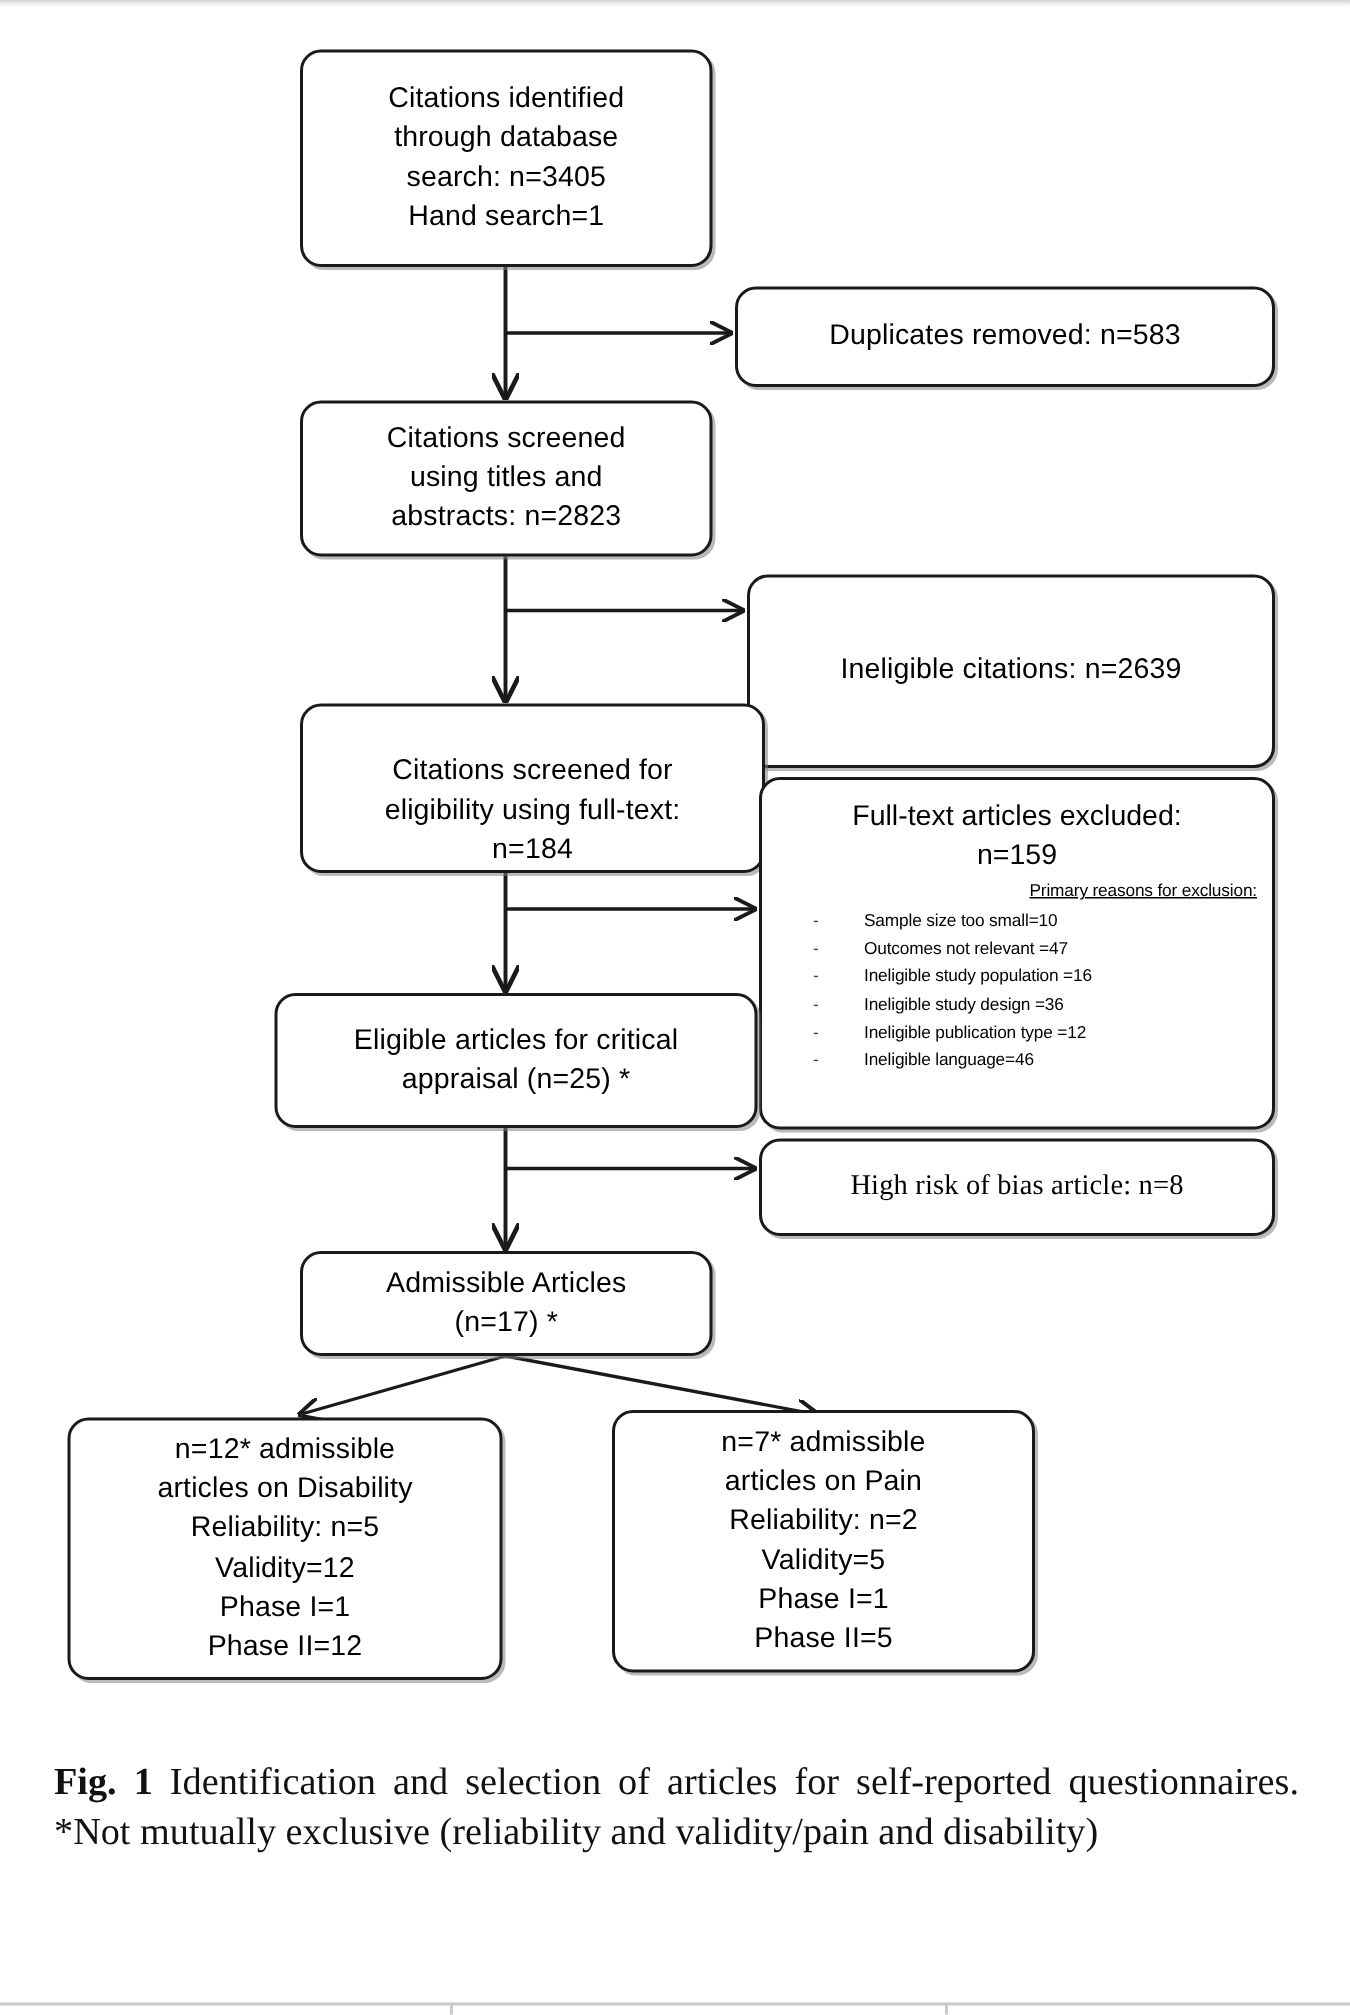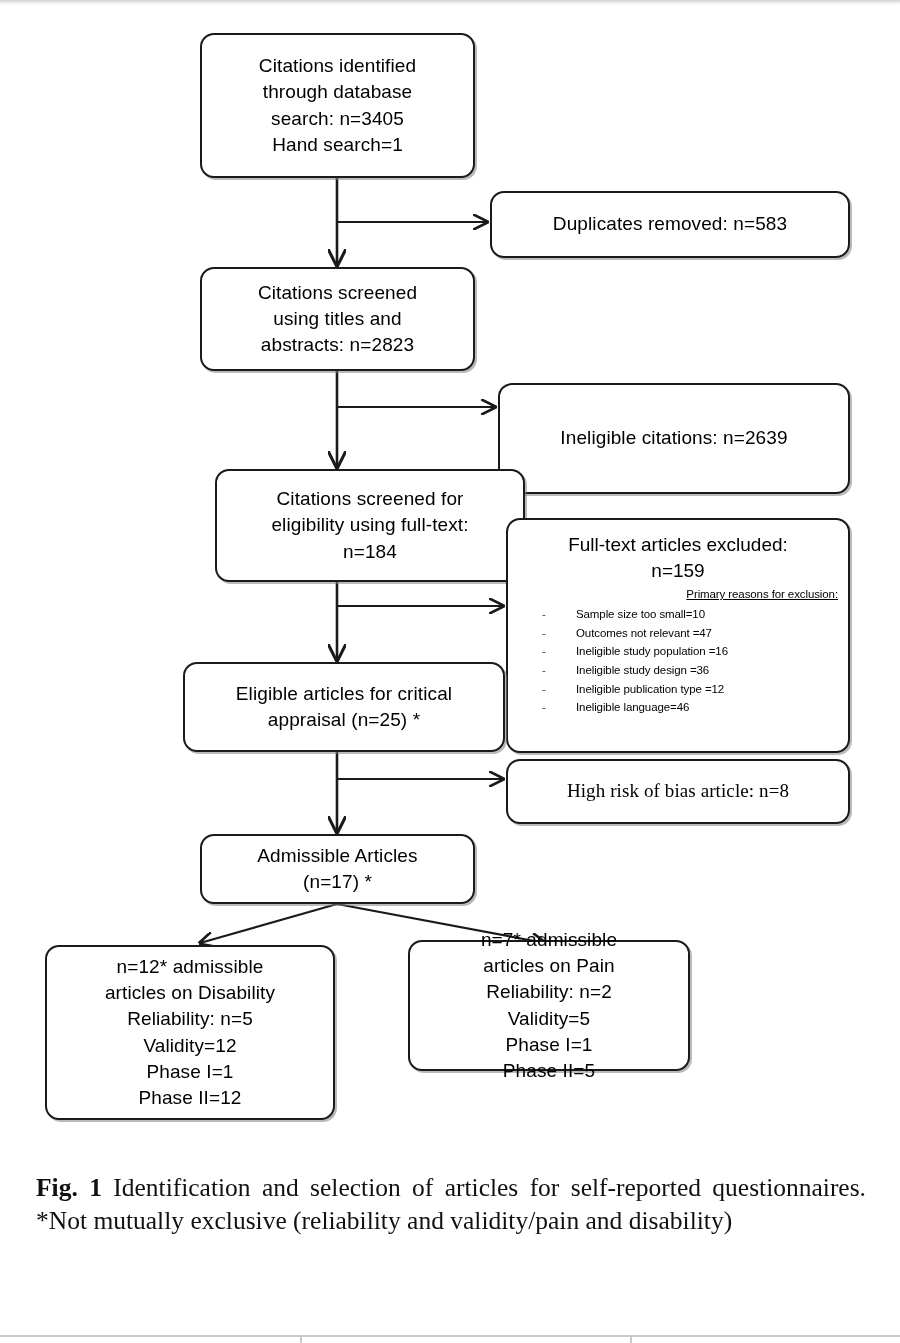--- a/index.html
+++ b/index.html
@@ -187,25 +187,25 @@
     <div class="node" style="left:490px; top:191px; width:360px; height:67px;">
       <span class="txt">Duplicates removed: n=583</span>
     </div>
 
     <div class="node" style="left:200px; top:267px; width:275px; height:104px;">
       <span class="txt">Citations screened
 using titles and
 abstracts: n=2823</span>
     </div>
 
-    <div class="node" style="left:498px; top:383px; width:352px; height:111px;">
+    <div class="node" style="left:498px; top:383px; width:352px; height:129px;">
       <span class="txt">Ineligible citations: n=2639</span>
     </div>
 
-    <div class="node" style="left:215px; top:469px; width:310px; height:113px;">
+    <div class="node" style="left:200px; top:469px; width:310px; height:113px;align-items:flex-end;">
       <span class="txt">Citations screened for
 eligibility using full-text:
 n=184</span>
     </div>
 
     <div class="node excluded" style="left:506px; top:518px; width:344px; height:235px;">
       <div class="excl-head">Full-text articles excluded:
 n=159</div>
       <div class="excl-sub">Primary reasons for exclusion:</div>
       <ul class="excl-list">
@@ -234,21 +234,21 @@
 
     <div class="node" style="left:45px; top:945px; width:290px; height:175px;">
       <span class="txt">n=12* admissible
 articles on Disability
 Reliability: n=5
 Validity=12
 Phase I=1
 Phase II=12</span>
     </div>
 
-    <div class="node" style="left:408px; top:940px; width:282px; height:131px;">
+    <div class="node" style="left:408px; top:940px; width:282px; height:175px;">
       <span class="txt">n=7* admissible
 articles on Pain
 Reliability: n=2
 Validity=5
 Phase I=1
 Phase II=5</span>
     </div>
 
   </div>
 

